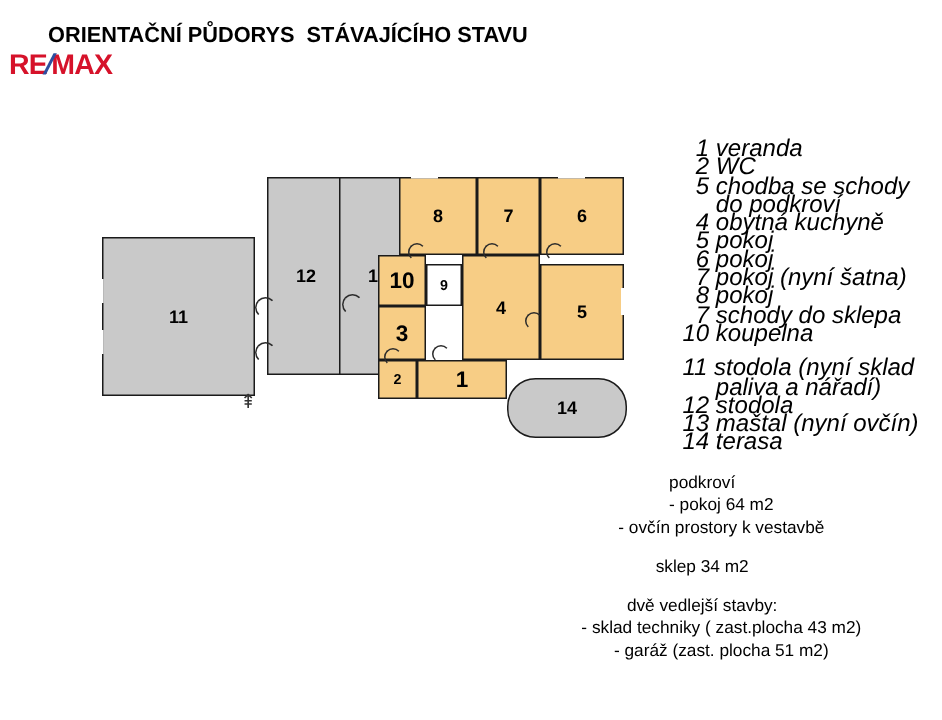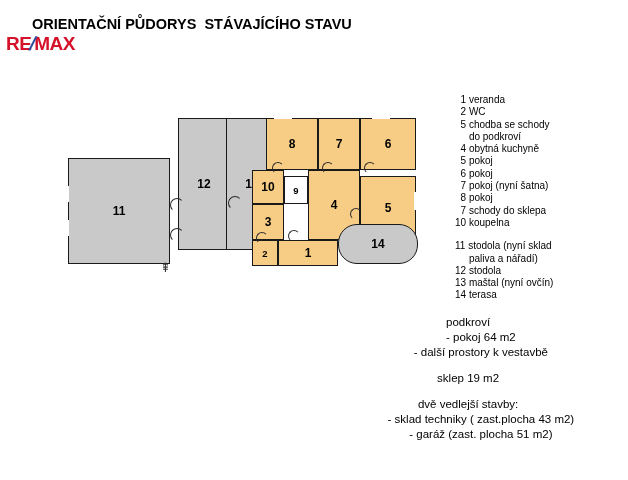--- a/index.html
+++ b/index.html
@@ -59,23 +59,24 @@
     font-size: 13px;
     font-weight: bold;
     color: #000;
   }
 
   
   .legend {
     position: absolute;
     left: 455px;
     top: 94px;
-    font-size: 10px;
+    font-size: 16px;
     color: #000;
     line-height: 12.3px;
+    font-style: italic;
   }
   .legend .row {
     display: block;
     white-space: pre;
   }
   .legend .row.gap {
     margin-top: 11px;
   }
 
   
@@ -106,21 +107,21 @@
     display: flex;
     align-items: center;
     justify-content: center;
     font-size: 12px;
     font-weight: bold;
     color: #000;
   }
   .gray { background: #c9c9c9; }
   .orange { background: #f7cd85; }
   .white { background: #ffffff; }
-  .small { font-size: 12px; }
+  .small { font-size: 15px; }
   .tiny { font-size: 9.5px; }
 
   
   .door {
     position: absolute;
     border: 1px solid #2b2b2b;
     border-radius: 50%;
     border-right-color: transparent;
     border-bottom-color: transparent;
   }
@@ -160,22 +161,22 @@
     <span class="row gap">11 stodola (nyní sklad</span>
     <span class="row">     paliva a nářadí)</span>
     <span class="row">12 stodola</span>
     <span class="row">13 maštal (nyní ovčín)</span>
     <span class="row">14 terasa</span>
   </div>
 
   <div class="notes">
     <span class="row">podkroví</span>
     <span class="row">        - pokoj 64 m2</span>
-    <span class="row">        - další prostory k vestavbě</span>
-    <span class="row sp">sklep 19 m2</span>
+    <span class="row">        - ovčín prostory k vestavbě</span>
+    <span class="row sp">sklep 34 m2</span>
     <span class="row sp">dvě vedlejší stavby:</span>
     <span class="row">        - sklad techniky ( zast.plocha 43 m2)</span>
     <span class="row">        - garáž (zast. plocha 51 m2)</span>
   </div>
 
   <div class="plan">
 
     <div class="room gray" style="left:8px;  top:58px;  width:102px; height:106px;align-items:center;">
         <span>11</span>
       </div>
@@ -212,21 +213,21 @@
     <div class="room orange" style="left:300px;top:76px;  width:56px;  height:64px;">
         <span>5</span>
       </div>
 
     <div class="room orange tiny" style="left:192px;top:140px;width:26px; height:26px;">
         <span>2</span>
       </div>
     <div class="room orange small" style="left:218px;top:140px;width:60px; height:26px;">
         <span>1</span>
       </div>
-    <div class="room gray" style="left:278px;top:124px; width:80px;  height:40px;border-radius:19px;">
+    <div class="room gray" style="left:278px;top:152px; width:80px;  height:40px;border-radius:19px;">
         <span>14</span>
       </div>
 
     <div class="door" style="left:110px; top:98px;  width:12px; height:12px;"></div>
     <div class="door" style="left:110px; top:128px; width:12px; height:12px;"></div>
     <div class="door" style="left:168px; top:96px;  width:12px; height:12px;"></div>
     <div class="door" style="left:212px; top:62px;  width:10px; height:10px;"></div>
     <div class="door" style="left:262px; top:62px;  width:10px; height:10px;"></div>
     <div class="door" style="left:304px; top:62px;  width:10px; height:10px;"></div>
     <div class="door" style="left:290px; top:108px; width:10px; height:10px;"></div>

